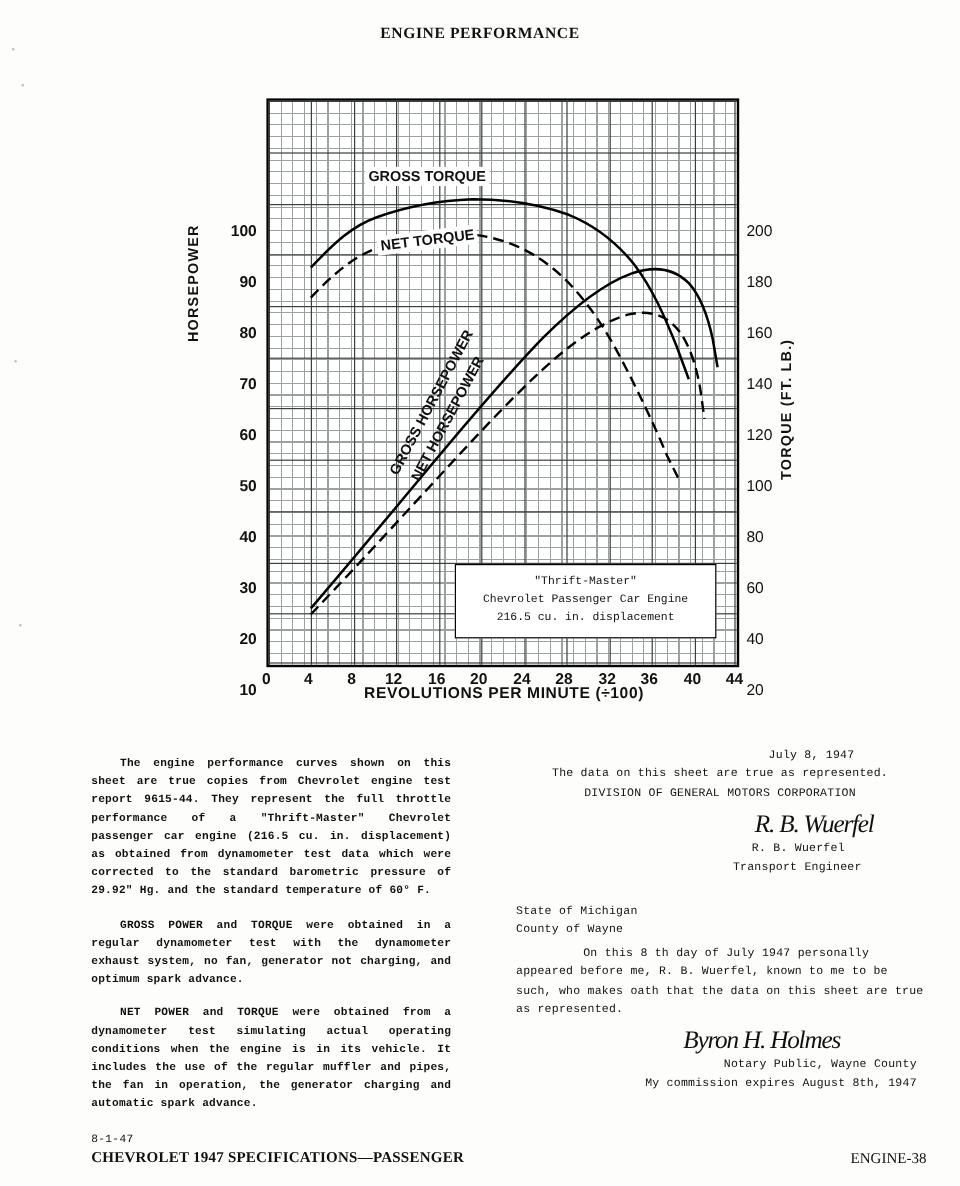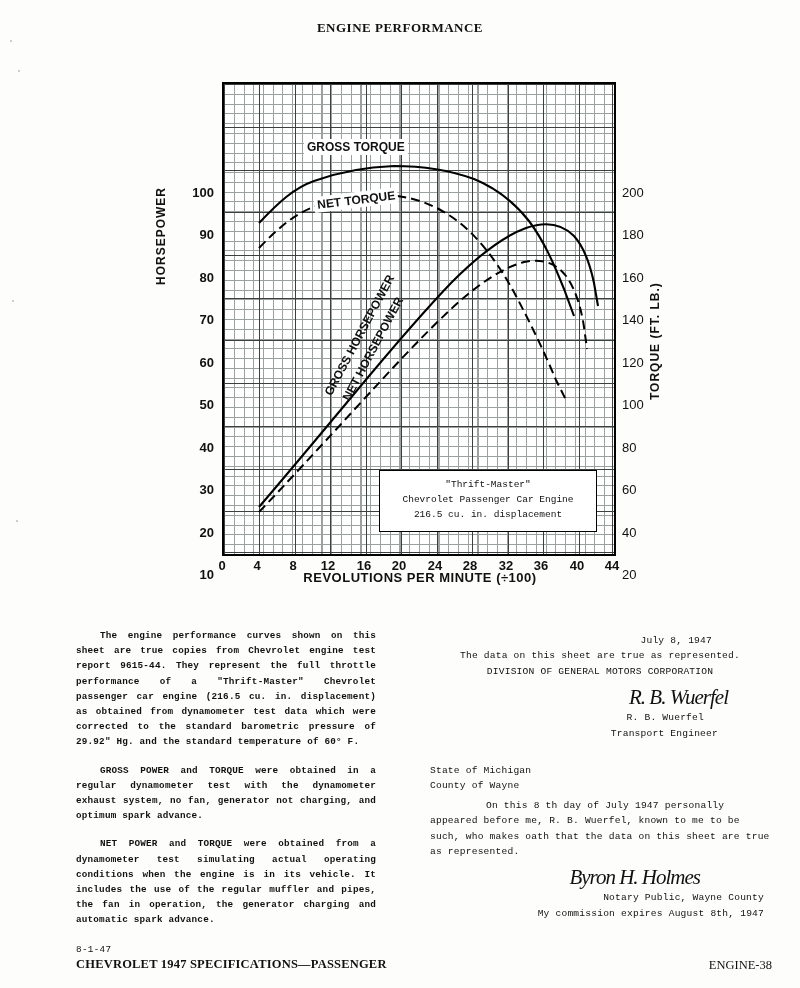--- a/index.html
+++ b/index.html
@@ -193,21 +193,21 @@
     </div>
   </div>
 
   <div class="col-left">
     <div class="para" style="text-indent:24px;">The engine performance curves shown on this sheet are true copies from Chevrolet engine test report 9615-44. They represent the full throttle performance of a "Thrift-Master" Chevrolet passenger car engine (216.5 cu. in. displacement) as obtained from dynamometer test data which were corrected to the standard barometric pressure of 29.92" Hg. and the standard temperature of 60° F.</div>
     <div class="para" style="text-indent:24px;">GROSS POWER and TORQUE were obtained in a regular dynamometer test with the dynamometer exhaust system, no fan, generator not charging, and optimum spark advance.</div>
     <div class="para" style="text-indent:24px;">NET POWER and TORQUE were obtained from a dynamometer test simulating actual operating conditions when the engine is in its vehicle. It includes the use of the regular muffler and pipes, the fan in operation, the generator charging and automatic spark advance.</div>
   </div>
 
   <div class="col-right">
-    <div class="rt-line rt-right" style="padding-right:58px;margin-top:11px;">July 8, 1947</div>
+    <div class="rt-line rt-right" style="padding-right:58px;">July 8, 1947</div>
     <div class="rt-line rt-center">The data on this sheet are true as represented.</div>
     <div class="rt-line rt-center">DIVISION OF GENERAL MOTORS CORPORATION</div>
 
     <div class="rt-right sig" style="padding-right:42px;margin-top:6px;">R. B. Wuerfel</div>
     <div class="rt-line rt-right" style="padding-right:66px;">R. B. Wuerfel</div>
     <div class="rt-line rt-right" style="padding-right:52px;">Transport Engineer</div>
 
     <div class="notary-block">
       <div class="rt-line">State of Michigan</div>
       <div class="rt-line">County of Wayne</div>

